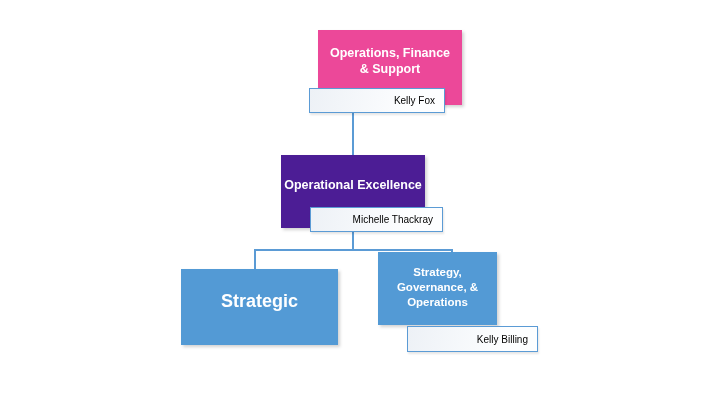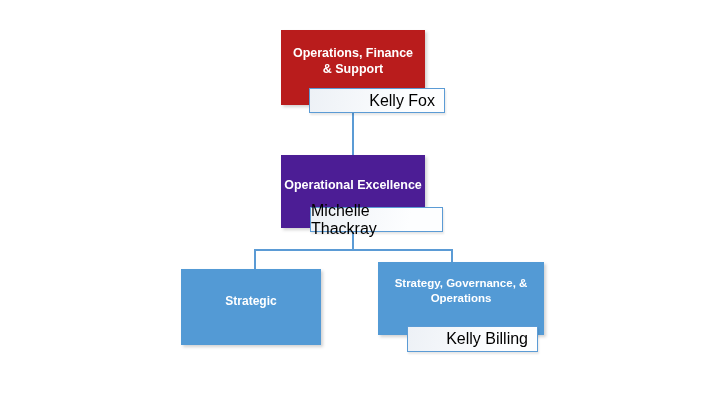--- a/index.html
+++ b/index.html
@@ -18,61 +18,61 @@
     box-shadow: 2px 2px 3px rgba(0,0,0,0.18);
   }
   .node .line { display: block; }
 
   .tag {
     position: absolute; z-index: 3;
     background: linear-gradient(100deg, #edf1f6 0%, #fdfeff 75%);
     border: 1.6px solid #5B9BD5;
     display: flex; align-items: center; justify-content: flex-end;
     padding-right: 9px;
-    font-size: 16px; color: #000000;
+    font-size: 10px; color: #000000;
     box-shadow: 1px 2px 2px rgba(0,0,0,0.10);
   }
 
   .conn { position: absolute; z-index: 1; background: #5B9BD5; }
 
   
   #node-top { left: 281px; top: 30px;  width: 144px; height: 75px; font-size: 12.5px; line-height: 15.5px; padding-bottom: 12px; }
   #tag-top  { left: 309px; top: 88px;  width: 136px; height: 25px; }
 
   
   #node-mid { left: 281px; top: 155px; width: 144px; height: 73px; font-size: 12.5px; line-height: 15.5px; padding-bottom: 12px; }
   #tag-mid  { left: 310px; top: 207px; width: 133px; height: 25px; }
 
   
-  #node-bl  { left: 181px; top: 269px; width: 140px; height: 76px; font-size: 12px; line-height: 20px; padding-bottom: 13px; }
+  #node-bl  { left: 181px; top: 269px; width: 157px; height: 76px; font-size: 18px; line-height: 20px; padding-bottom: 13px; }
   #tag-bl   { left: 210px; top: 327px; width: 134px; height: 25px; }
 
   
-  #node-br  { left: 378px; top: 262px; width: 166px; height: 73px; font-size: 11.5px; line-height: 15px; padding-bottom: 15px; }
+  #node-br  { left: 378px; top: 252px; width: 119px; height: 73px; font-size: 11.5px; line-height: 15px; padding-bottom: 15px; justify-content: flex-end; }
   #tag-br   { left: 407px; top: 326px; width: 131px; height: 26px; }
 
   
   #conn-top-to-middle { left: 352px;   top: 113px; width: 1.6px; height: 43px; }
   #conn-middle-stem   { left: 352px;   top: 232px; width: 1.6px; height: 18.6px; }
   #conn-horizontal    { left: 254px;   top: 249px; width: 199px; height: 1.6px; }
   #conn-left-drop     { left: 254px;   top: 249px; width: 1.6px; height: 21px; }
   #conn-right-drop    { left: 451.4px; top: 249px; width: 1.6px; height: 21px; }
 </style>
 </head>
 <body>
 
 <div class="stage">
 
   <div class="conn" id="conn-top-to-middle" style="background: rgb(91, 155, 213);"></div>
   <div class="conn" id="conn-middle-stem" style="background: rgb(91, 155, 213);"></div>
   <div class="conn" id="conn-horizontal" style="background: rgb(91, 155, 213);"></div>
   <div class="conn" id="conn-left-drop" style="background: rgb(91, 155, 213);"></div>
   <div class="conn" id="conn-right-drop" style="background: rgb(91, 155, 213);"></div>
 
-  <div class="node" id="node-top" style="background: #b91c1c;">
+  <div class="node" id="node-top" style="background: #ec4899; margin-left: 37px;">
     <span class="line">Operations, Finance</span>
     <span class="line">&amp; Support</span>
   </div>
   <div class="tag" id="tag-top">
     <span>Kelly Fox</span>
   </div>
 
   <div class="node" id="node-mid" style="background: #4c1d95;">
     <span class="line">Operational Excellence</span>
   </div>

